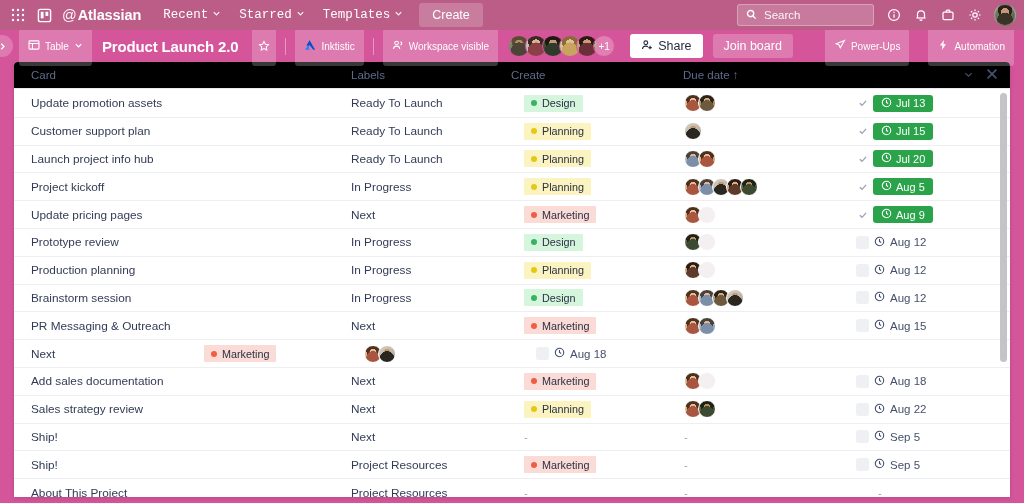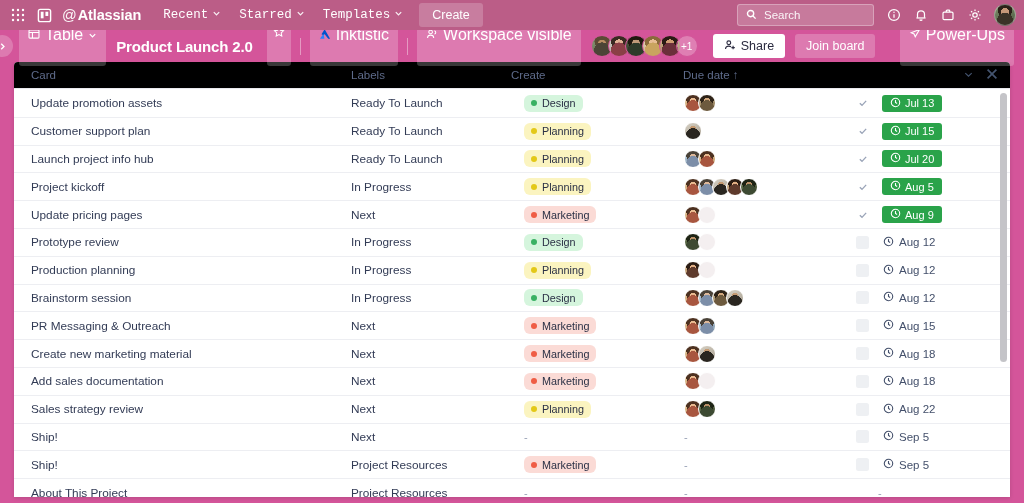--- a/index.html
+++ b/index.html
@@ -107,24 +107,24 @@
   .sidebar-toggle {
     width: 22px; height: 22px;
     border-radius: 50%;
     background: rgba(255,255,255,0.22);
     color: #fff;
     display: flex; align-items: center; justify-content: center;
     margin-left: -9px;
     flex: none;
   }
   .bb-chip {
-    display: flex; gap: 5px;
+    display: flex; align-items: center; gap: 5px;
     background: rgba(255,255,255,0.22);
     color: #fff;
-    font-size: 16px;
+    font-size: 10px;
     height: 40px;
     padding: 0 9px;
     border-radius: 3px;
     white-space: nowrap;
   }
   .bb-chip.square { padding: 0; width: 24px; justify-content: center; }
   .board-title {
     color: #fff;
     font-size: 15px;
     font-weight: 700;
@@ -263,31 +263,31 @@
     border-bottom: 1px solid #edeef2;
     font-size: 11.8px;
     color: #323b55;
     background: #fff;
   }
   .c { flex: none; display: flex; align-items: center; }
   .c-card    { width: 320px; white-space: nowrap; overflow: hidden; }
   .c-list    { width: 173px; }
   .c-labels  { width: 160px; }
   .c-members { width: 172px; }
-  .c-due     { width: 140px; display: flex; align-items: center; gap: 13px; }
+  .c-due     { width: 140px; display: flex; align-items: center; gap: 4px; }
 
   .dash { color: #97a0b5; font-size: 11px; }
 
   
   .lbl {
     display: inline-flex; align-items: center; gap: 5px;
     font-size: 10.8px;
     height: 17px;
     padding: 0 7px;
-    border-radius: 6px;
+    border-radius: 1px;
     white-space: nowrap;
     color: #2a3045;
   }
   .lbl .dot { width: 6px; height: 6px; border-radius: 50%; flex: none; }
   .lbl.design    { background: #d5f5dd; }
   .lbl.design .dot    { background: #39b163; }
   .lbl.planning  { background: #fbf4c0; }
   .lbl.planning .dot  { background: #e3c818; }
   .lbl.marketing { background: #fbdbd6; }
   .lbl.marketing .dot { background: #ef5d45; }
@@ -529,20 +529,26 @@
   </div>
   <div class="btn-join">Join board</div>
 
   <div class="bb-right">
     <div class="bb-chip">
       <span><svg width="12" height="12" viewBox="0 0 14 14" fill="none" stroke="currentColor" stroke-width="1.3">
             <path d="M12.2 1.8 2.6 5.6l3.3 1.4 1.4 3.3z"></path>
           </svg></span>
       <span>Power-Ups</span>
     </div>
+    <div class="bb-chip">
+      <span><svg width="12" height="12" viewBox="0 0 14 14" fill="currentColor">
+            <path d="M8.2 1.2 3.4 7.6h3L5.6 12.8l4.9-6.6h-3z"></path>
+          </svg></span>
+      <span>Automation</span>
+    </div>
 
   </div>
 </div>
 
 <div class="panel-wrap">
 
   <div class="thead">
     <div class="th th-card">Card</div>
     <div class="th th-labels">Labels</div>
     <div class="th th-members">Create</div>
@@ -813,21 +819,20 @@
           <span class="due-plain">
             <span><svg width="11" height="11" viewBox="0 0 12 12" fill="none" stroke="currentColor" stroke-width="1.2">
                 <circle cx="6" cy="6" r="4.6"></circle>
                 <path d="M6 3.4V6l1.8 1.1"></path>
               </svg></span>
             <span>Aug 15</span>
           </span>
         </div>
       </div>
       <div class="row">
-        <div class="c c-card">Create new marketing material</div>
         <div class="c c-list">Next</div>
         <div class="c c-labels">
           <span class="lbl marketing">
             <span class="dot"></span>
             <span>Marketing</span>
           </span>
         </div>
         <div class="c c-members">
           <div class="mstack">
             <div class="m p1"></div>

